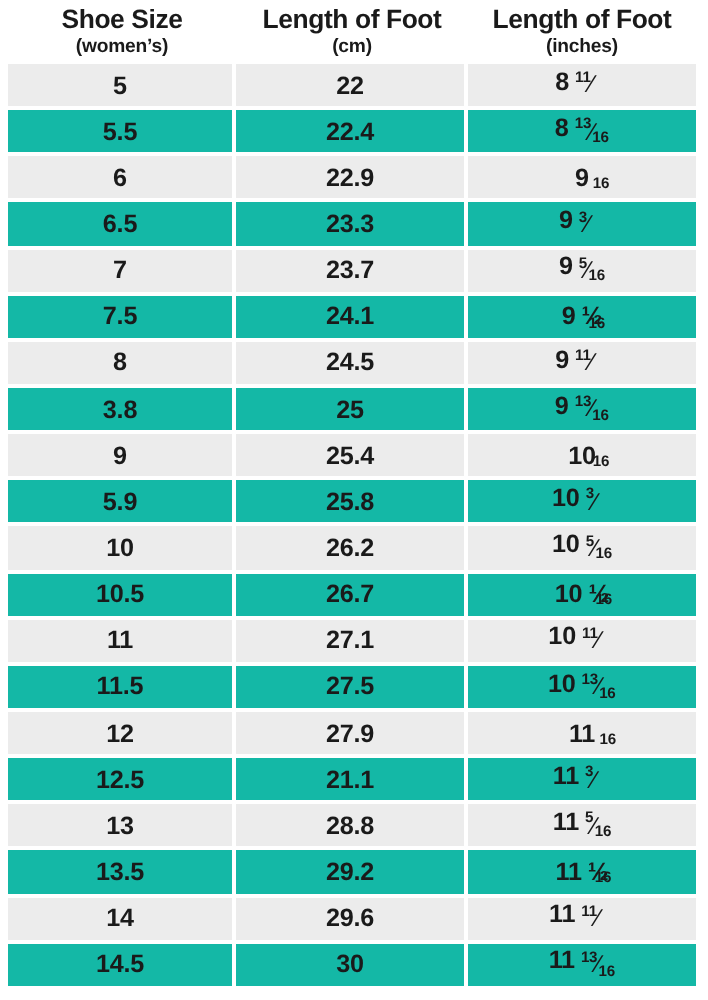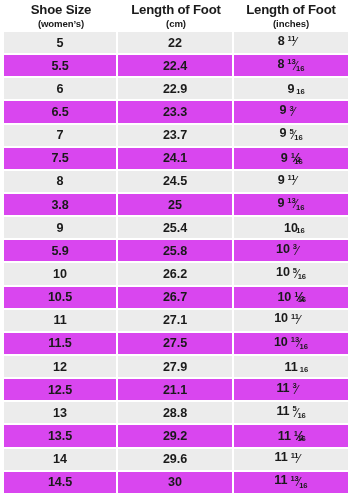--- a/index.html
+++ b/index.html
@@ -73,21 +73,21 @@
     height: 23.15px;
     display: flex;
     align-items: center;
     justify-content: center;
     font-size: 12.6px;
     font-weight: bold;
     color: #1a1a1a;
     letter-spacing: -0.1px;
     border-bottom: 2px solid #ffffff;
     border-right: 2px solid #ffffff;
-    background: #d946ef;
+    background: #14b8a6;
     white-space: nowrap;
   }
   .trow .cell:last-child { border-right: none; }
   .trow.alt .cell { background: #ececec; }
 
   
   .val { display: inline-flex; align-items: baseline; }
   .whole { }
   .frac {
     display: inline-flex;

